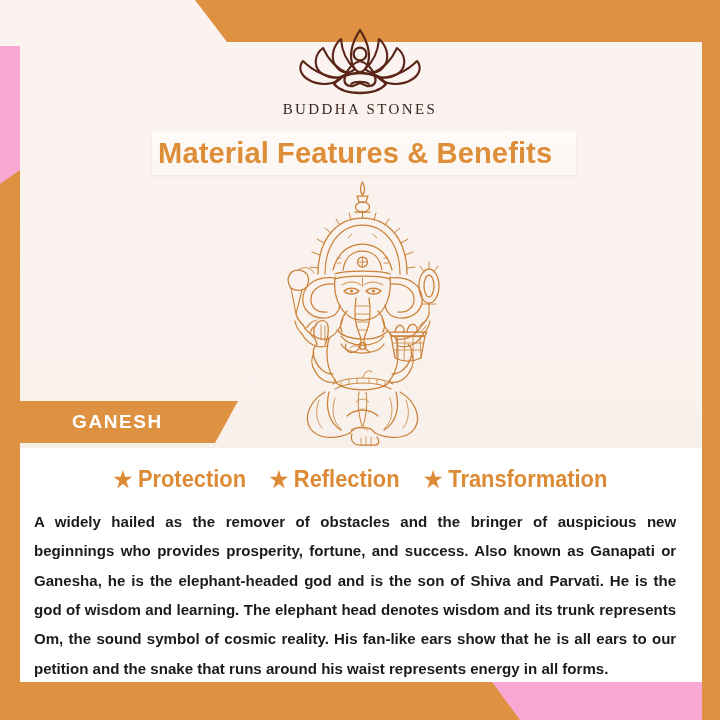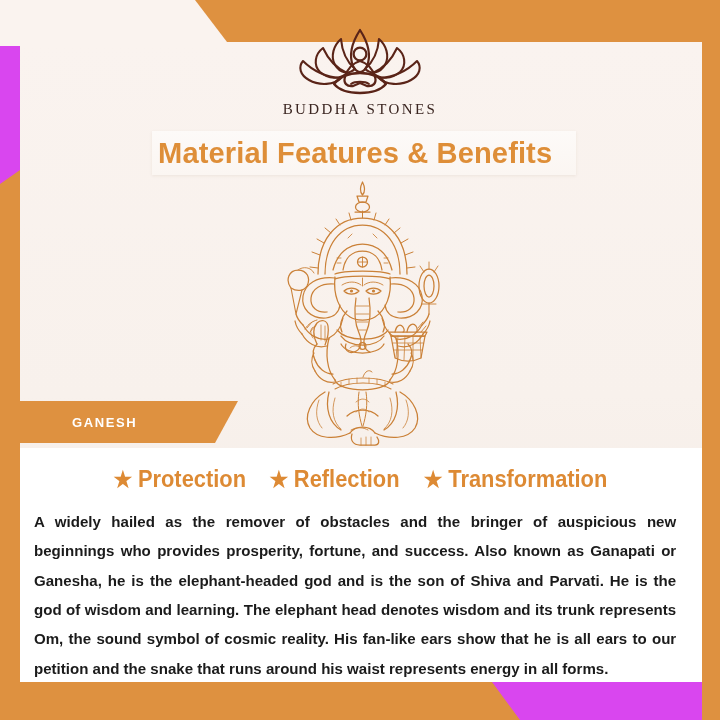--- a/index.html
+++ b/index.html
@@ -5,21 +5,21 @@
   html,body{margin:0;padding:0;}
   body{
     width:720px;height:720px;
     background:#ffffff;
     font-family:"Liberation Sans", sans-serif;
     overflow:hidden;
   }
   #page{
     position:relative;
     width:720px;height:720px;
-    background:#d946ef;
+    background:#f9a8d4;
     overflow:hidden;
   }
 
   
   .frame-top-band{
     position:absolute; top:0; left:0; width:720px; height:42px;
     background:#DE9140;
     clip-path:polygon(195px 0, 720px 0, 720px 42px, 227px 42px);
     z-index:3;
   }
@@ -90,21 +90,21 @@
   
   .name-tab{
     position:absolute; left:0px; top:401px; width:238px; height:42px;
     background:#DE9140;
     clip-path:polygon(0 0, 238px 0, 215px 42px, 0 42px);
     display:flex; align-items:center;
     z-index:6;
   }
   .name-tab-text{
     margin-left:72px;
-    color:#ffffff; font-size:13px; font-weight:bold;
+    color:#ffffff; font-size:19px; font-weight:bold;
     letter-spacing:1.6px;
   }
 
   
   .content{
     position:absolute; left:20px; top:448px; right:18px; bottom:38px;
     background:#ffffff;
     z-index:5;
     padding:0;
   }

